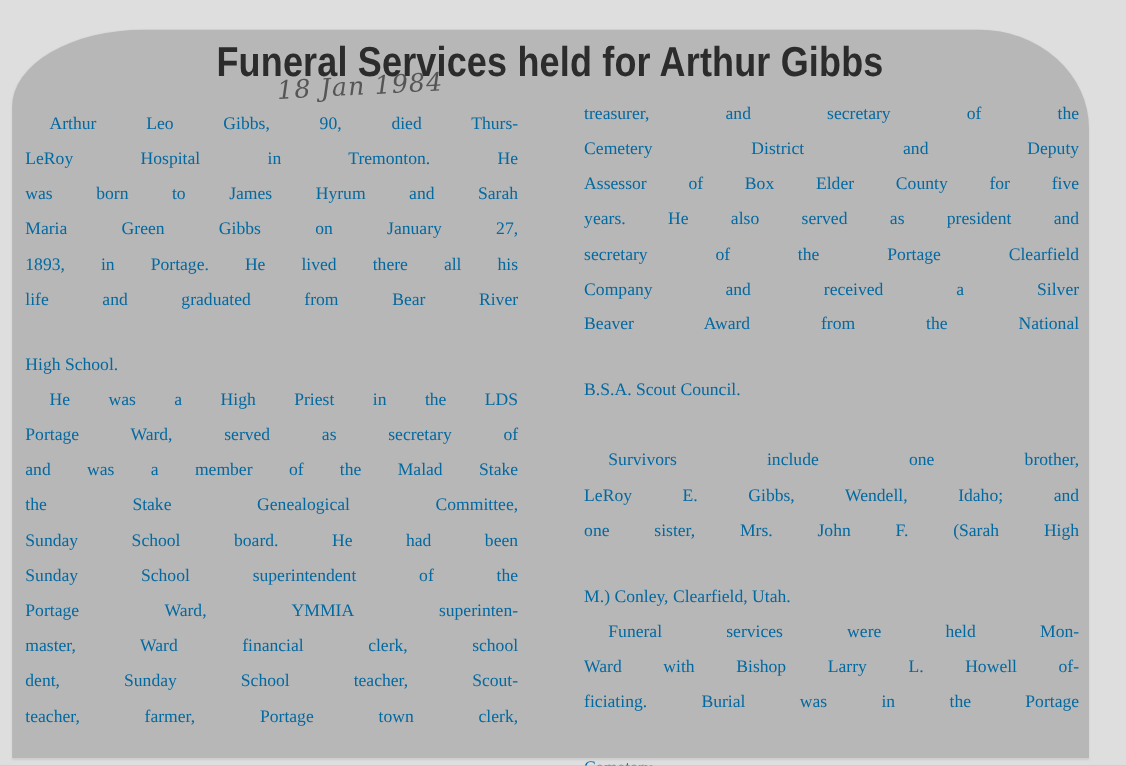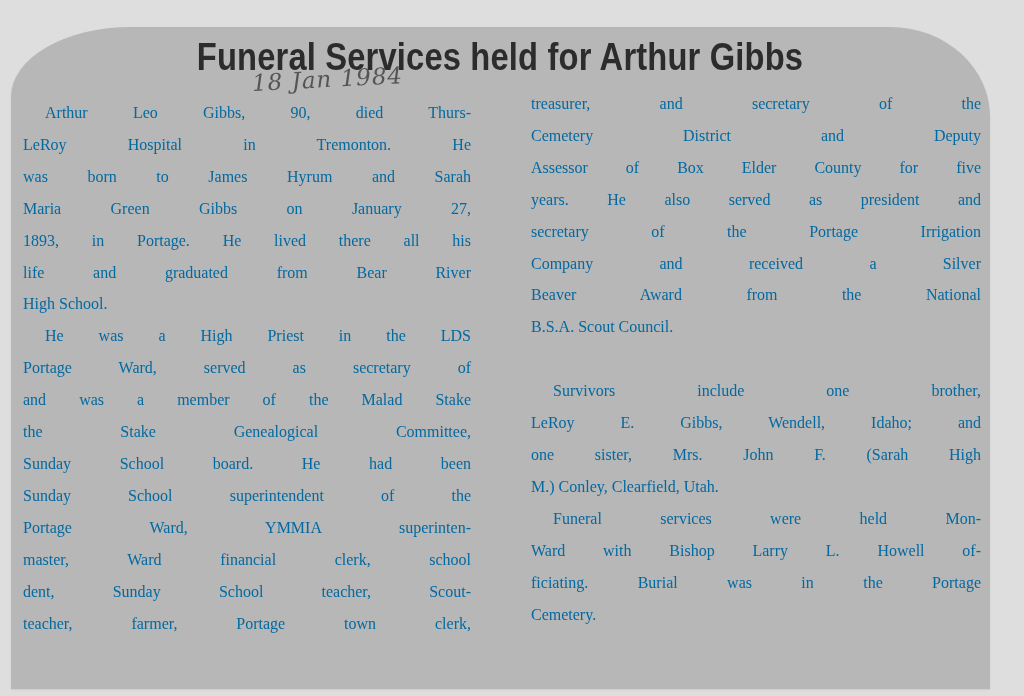--- a/index.html
+++ b/index.html
@@ -45,21 +45,21 @@
   .col {
     position: absolute;
     font-size: 16px;
     line-height: 31.9px;
     color: #0369a1;
     text-align: justify;
   }
   .col-left { left: 23px; top: 97px; width: 448px; }
   .col-right { left: 531px; top: 88px; width: 450px; }
   .line { display: block; text-align: justify; text-align-last: justify; white-space: nowrap; }
-  .line.last { text-align-last: left; }
+  .line.last { text-align-last: left; margin-top: 28px; }
   .line.indent { padding-left: 22px; }
   .spacer { height: 32px; }
 </style>
 </head>
 <body>
 
 <div class="clipping"></div>
 
 <div class="headline">Funeral Services held for Arthur Gibbs</div>
 <div class="handwritten">18 Jan 1984</div>
@@ -82,21 +82,21 @@
   <span class="line">master, Ward financial clerk, school</span>
   <span class="line">dent, Sunday School teacher, Scout-</span>
   <span class="line">teacher, farmer, Portage town clerk,</span>
 </div>
 
 <div class="col col-right">
   <span class="line">treasurer, and secretary of the</span>
   <span class="line">Cemetery District and Deputy</span>
   <span class="line">Assessor of Box Elder County for five</span>
   <span class="line">years. He also served as president and</span>
-  <span class="line">secretary of the Portage Irrigation</span>
+  <span class="line">secretary of the Portage Clearfield</span>
   <span class="line">Company and received a Silver</span>
   <span class="line">Beaver Award from the National</span>
   <span class="line last">B.S.A. Scout Council.</span>
   <div class="spacer"></div>
   <span class="line indent">Survivors include one brother,</span>
   <span class="line">LeRoy E. Gibbs, Wendell, Idaho; and</span>
   <span class="line">one sister, Mrs. John F. (Sarah High</span>
   <span class="line last">M.) Conley, Clearfield, Utah.</span>
   <span class="line indent">Funeral services were held Mon-</span>
   <span class="line">Ward with Bishop Larry L. Howell of-</span>

